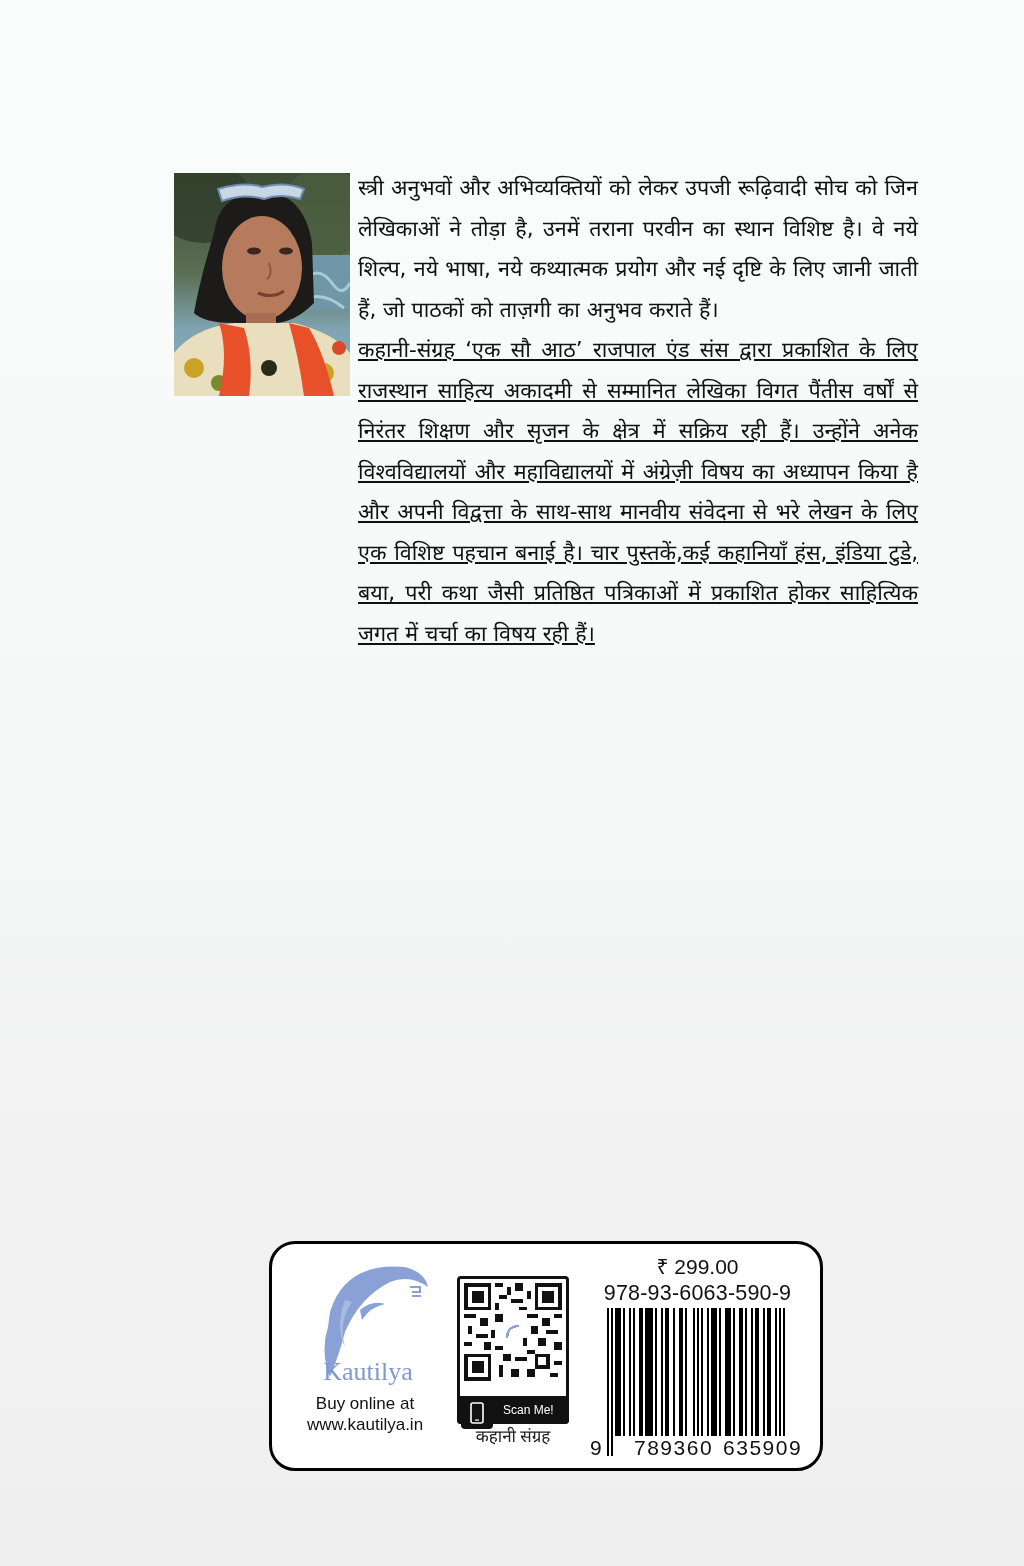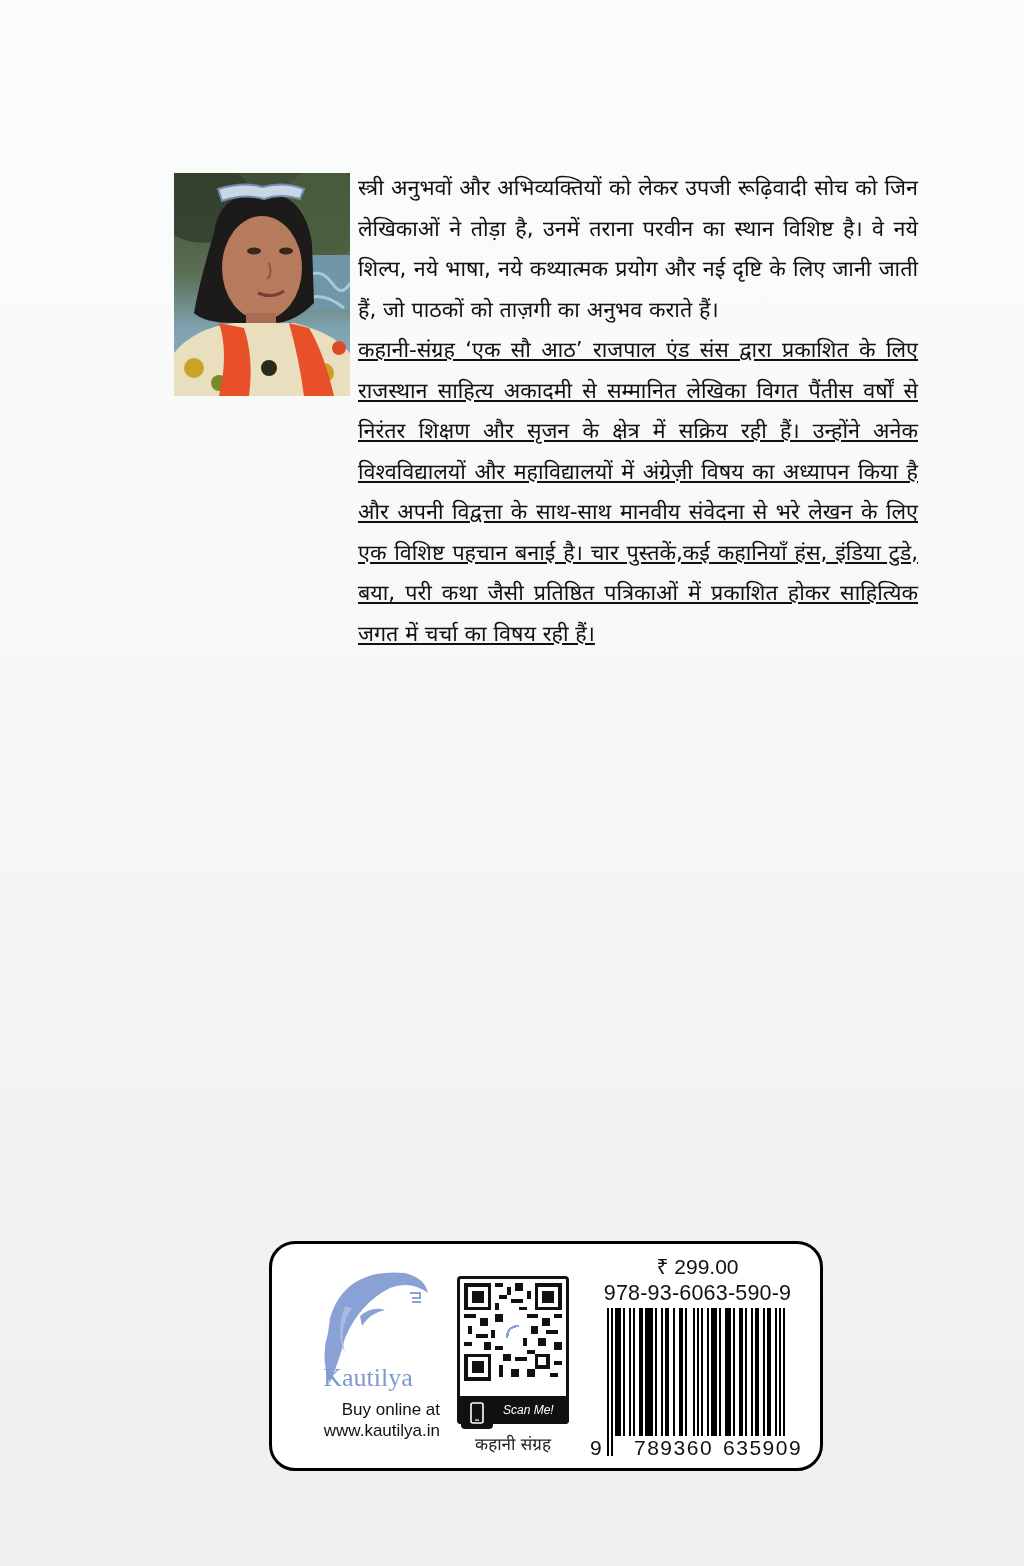--- a/index.html
+++ b/index.html
@@ -34,23 +34,23 @@
     .info-box {
       position: absolute;
       left: 269px; top: 1241px;
       width: 548px; height: 224px;
       border: 3px solid #000;
       border-radius: 26px;
       background: #fff;
     }
     .publisher {
       position: absolute;
-      left: 18px; top: 14px;
+      left: 18px; top: 8px;
       width: 150px;
-      text-align: right;
+      text-align: center;
     }
     .publisher svg { display: block; margin: 0 auto; }
     .buy-text {
       font-family: "Liberation Sans", sans-serif;
       font-size: 17px;
       line-height: 21px;
       color: #111;
       margin-top: 6px;
     }
     .qr-block {
@@ -60,21 +60,20 @@
       text-align: center;
     }
     .qr-frame {
       width: 106px;
       height: 142px;
       border: 3px solid #111;
       border-radius: 4px;
       background: #fff;
       position: relative;
       margin: 0 auto;
-      font-style: italic;
     }
     .qr-frame .qr-code { position: absolute; left: 4px; top: 4px; }
     .scan-bar {
       position: absolute;
       left: -3px; right: -3px; bottom: -3px;
       height: 28px;
       background: #111;
       border-radius: 0 0 4px 4px;
       display: flex;
       align-items: center;
@@ -87,23 +86,23 @@
       margin-top: 6px;
       display: flex; align-items: center; justify-content: center;
     }
     .scan-label {
       color: #fff;
       font-family: "Liberation Sans", sans-serif;
       font-size: 12px;
       margin-left: 10px;
     }
     .genre {
-      margin-top: 8px;
       font-size: 17px;
       color: #222;
+      font-family: Liberation Serif, serif;
     }
     .barcode-block {
       position: absolute;
       left: 318px; top: 10px;
       width: 215px;
       text-align: center;
     }
     .price {
       font-family: "Liberation Sans", sans-serif;
       font-size: 21px;

